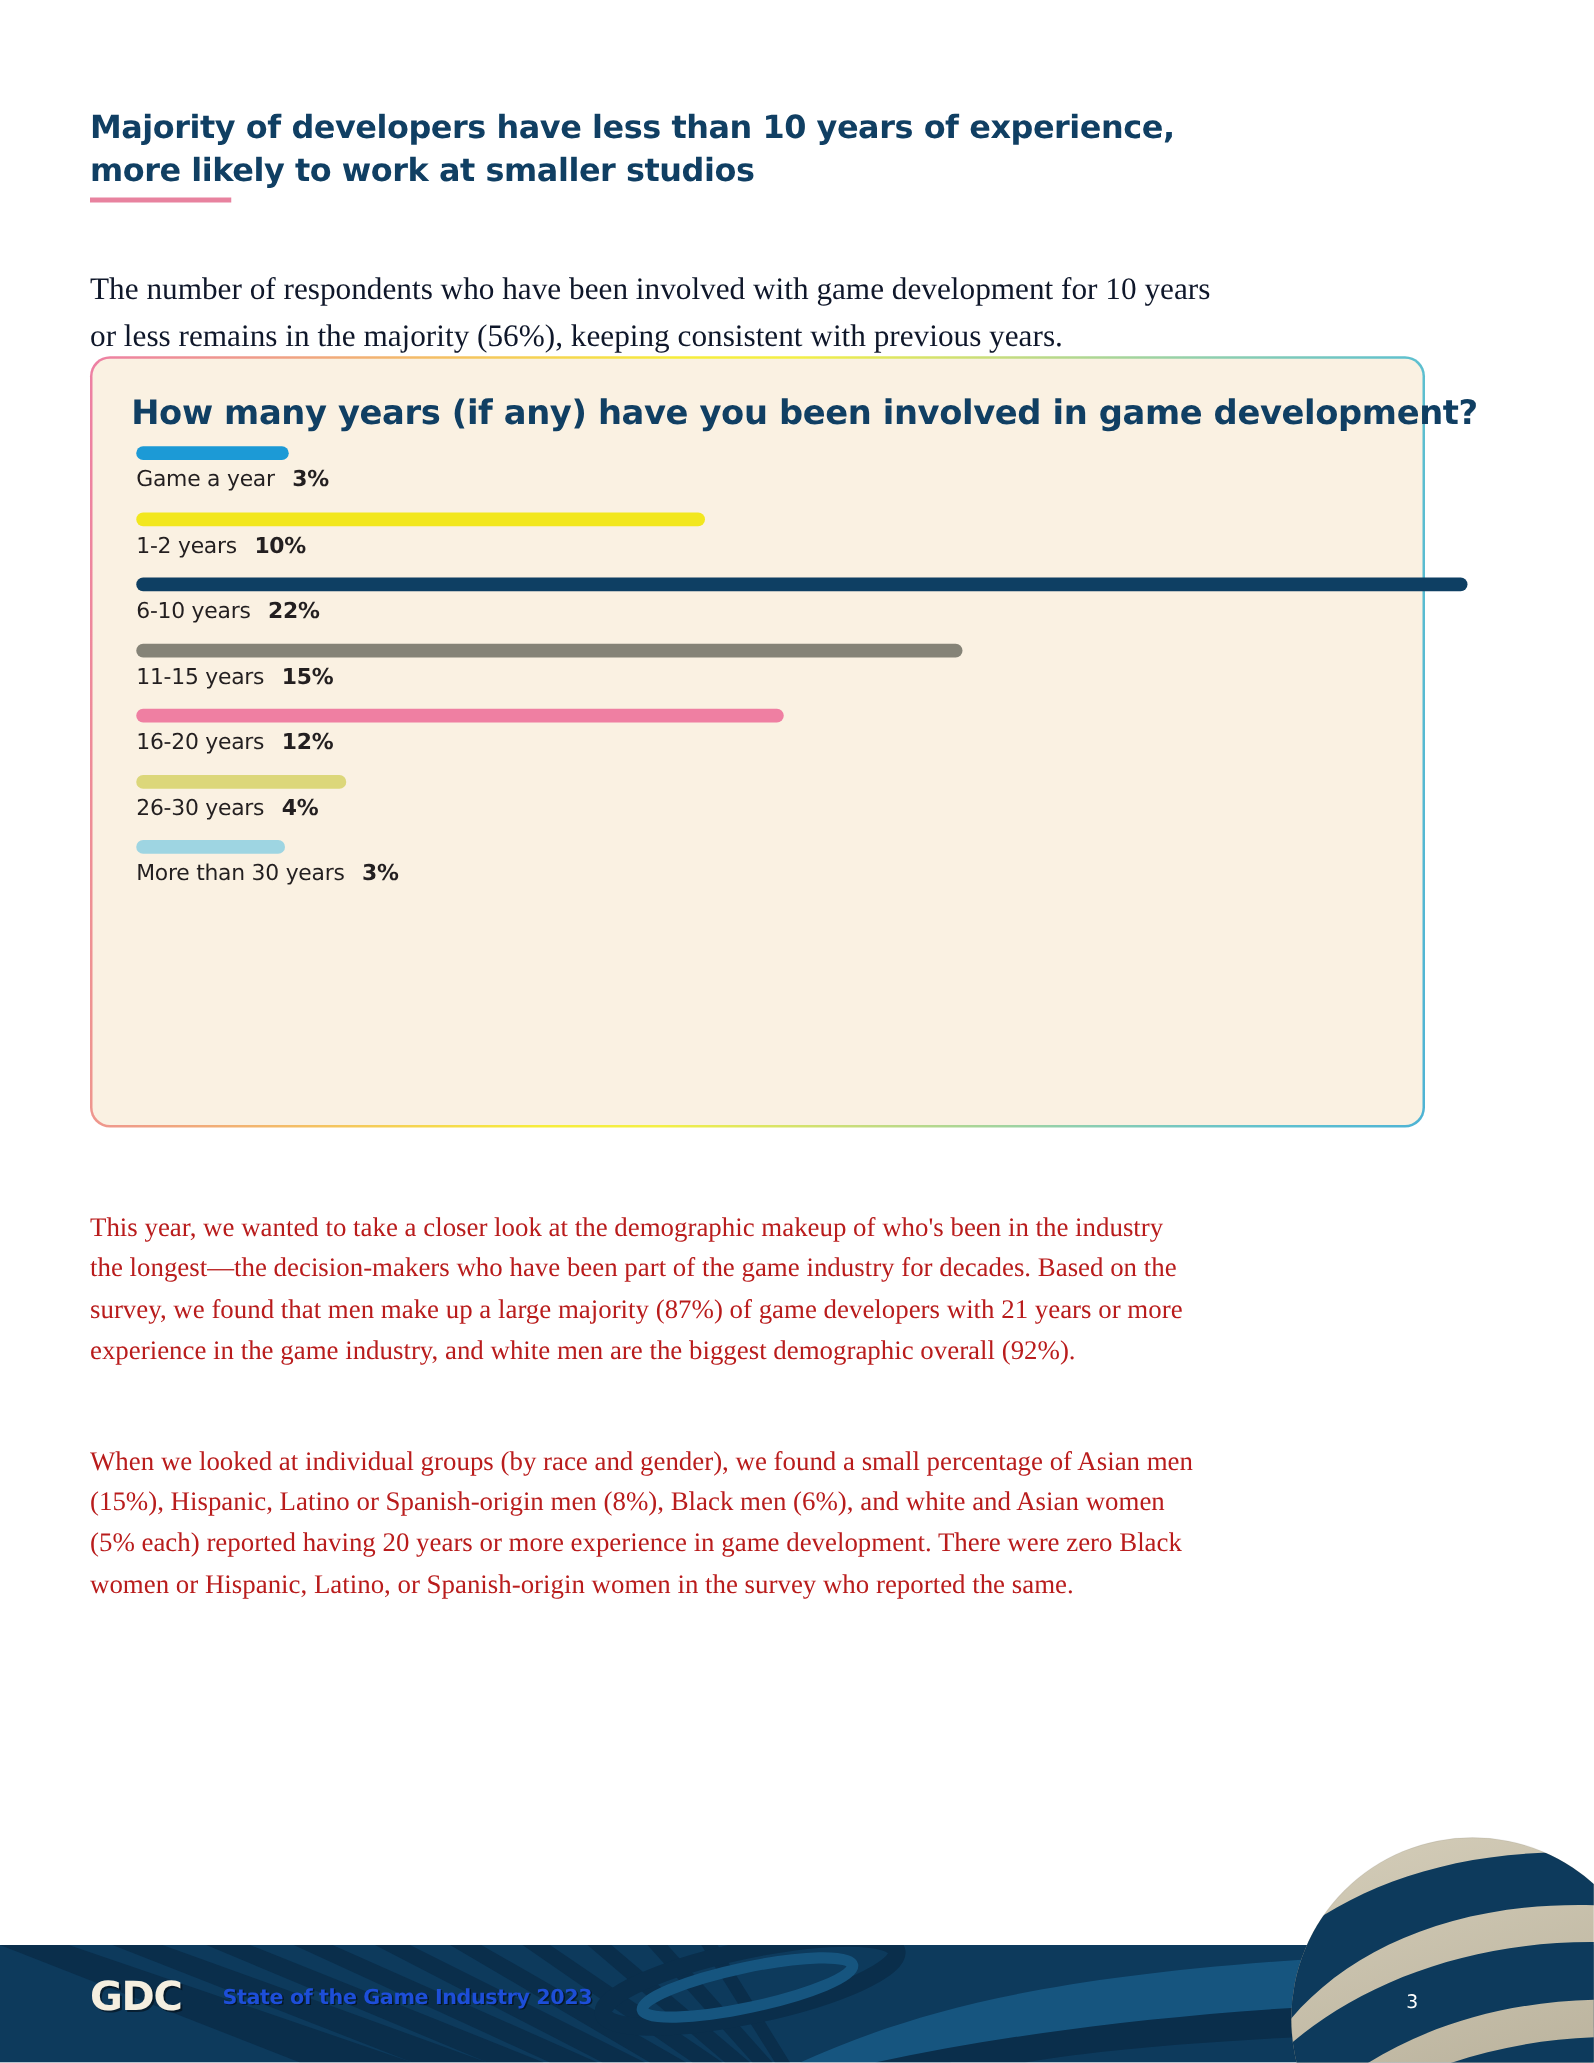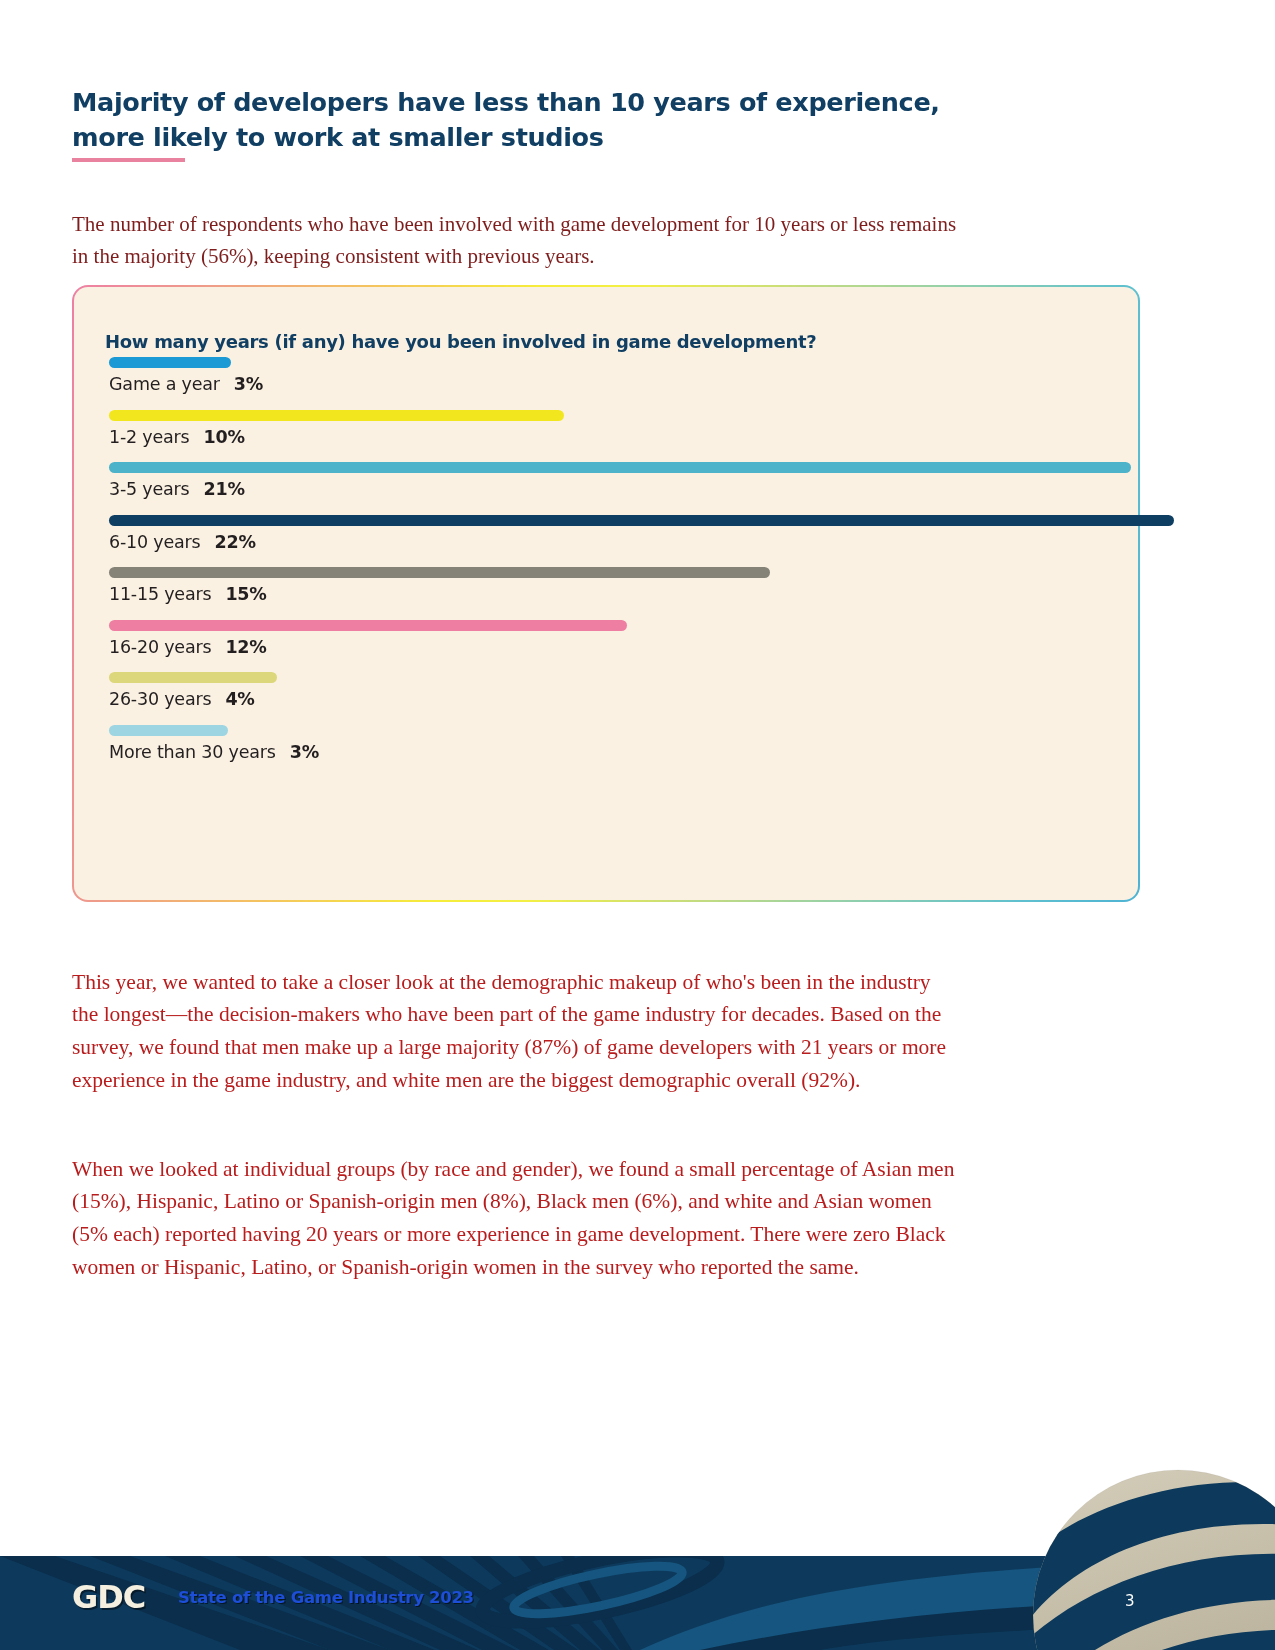--- a/index.html
+++ b/index.html
@@ -42,23 +42,23 @@
     width: 113px;
     height: 4px;
     background: #e8829f;
   }
 
   .intro {
     position: absolute;
     left: 72px;
     top: 188px;
     width: 900px;
-    font-size: 21px;
+    font-size: 25px;
     line-height: 1.52;
-    color: #7f1d1d;
+    color: #0f172a;
   }
 
   
   .chart-card {
     position: absolute;
     left: 72px;
     top: 285px;
     width: 1068px;
     height: 617px;
     border-radius: 16px;
@@ -83,25 +83,24 @@
     position: relative;
     box-sizing: border-box;
   }
 
   .chart-title {
     position: absolute;
     left: 31px;
     top: 28px;
     font-family: "DejaVu Sans", sans-serif;
     font-weight: bold;
-    font-size: 18px;
+    font-size: 27px;
     letter-spacing: -0.3px;
     color: #103f63;
     white-space: nowrap;
-    margin-top: 16px;
   }
 
   .bars {
     position: absolute;
     left: 35px;
     top: 70px;
     right: 20px;
   }
 
   .bar-row {
@@ -222,26 +221,20 @@
             <div class="bar-track">
               <div class="bar-fill" style="width: 122px; background: rgb(28, 154, 214);"></div>
             </div>
             <div class="bar-label"><span>Game a year</span><span class="pct">3%</span></div>
           </div>
           <div class="bar-row">
             <div class="bar-track">
               <div class="bar-fill" style="width: 455px; background: rgb(242, 231, 30);"></div>
             </div>
             <div class="bar-label"><span>1-2 years</span><span class="pct">10%</span></div>
-          </div>
-          <div class="bar-row">
-            <div class="bar-track">
-              <div class="bar-fill" style="width: 1022px; background: rgb(76, 179, 202);"></div>
-            </div>
-            <div class="bar-label"><span>3-5 years</span><span class="pct">21%</span></div>
           </div>
           <div class="bar-row">
             <div class="bar-track">
               <div class="bar-fill" style="width: 1065px; background: rgb(14, 63, 99);"></div>
             </div>
             <div class="bar-label"><span>6-10 years</span><span class="pct">22%</span></div>
           </div>
           <div class="bar-row">
             <div class="bar-track">
               <div class="bar-fill" style="width: 661px; background: rgb(133, 131, 119);"></div>

